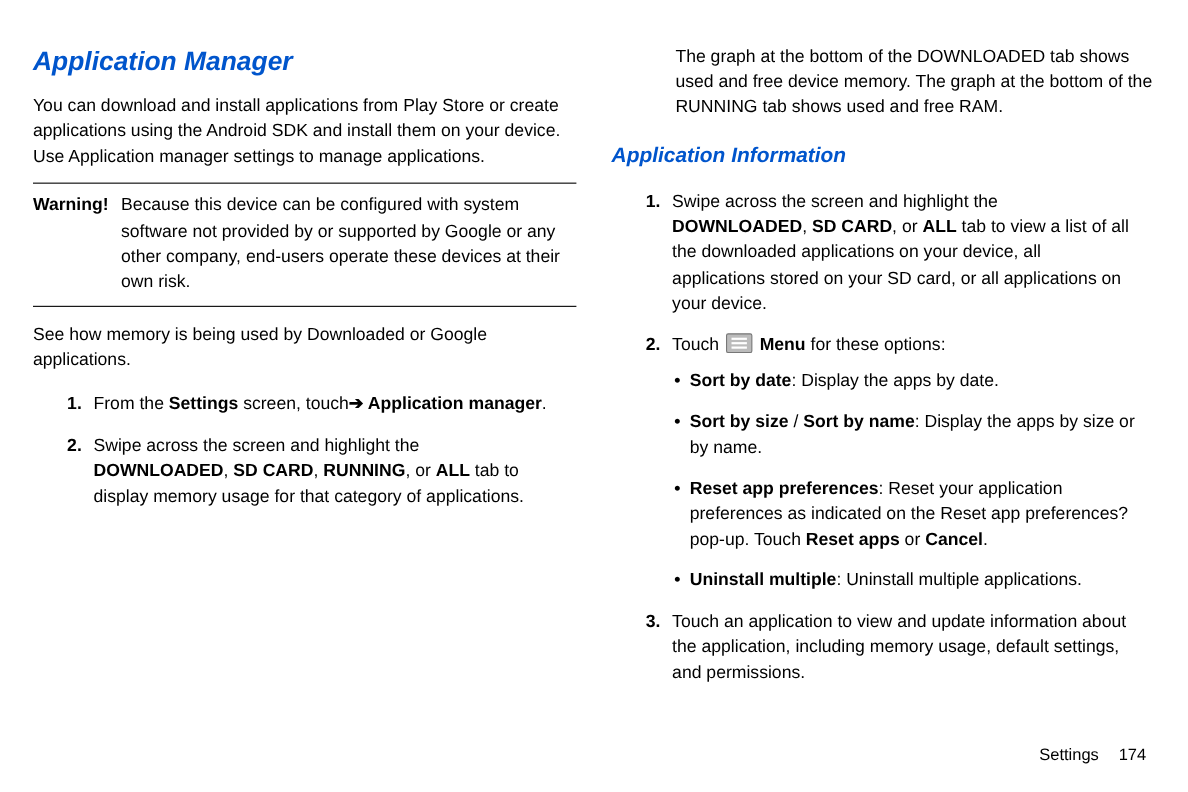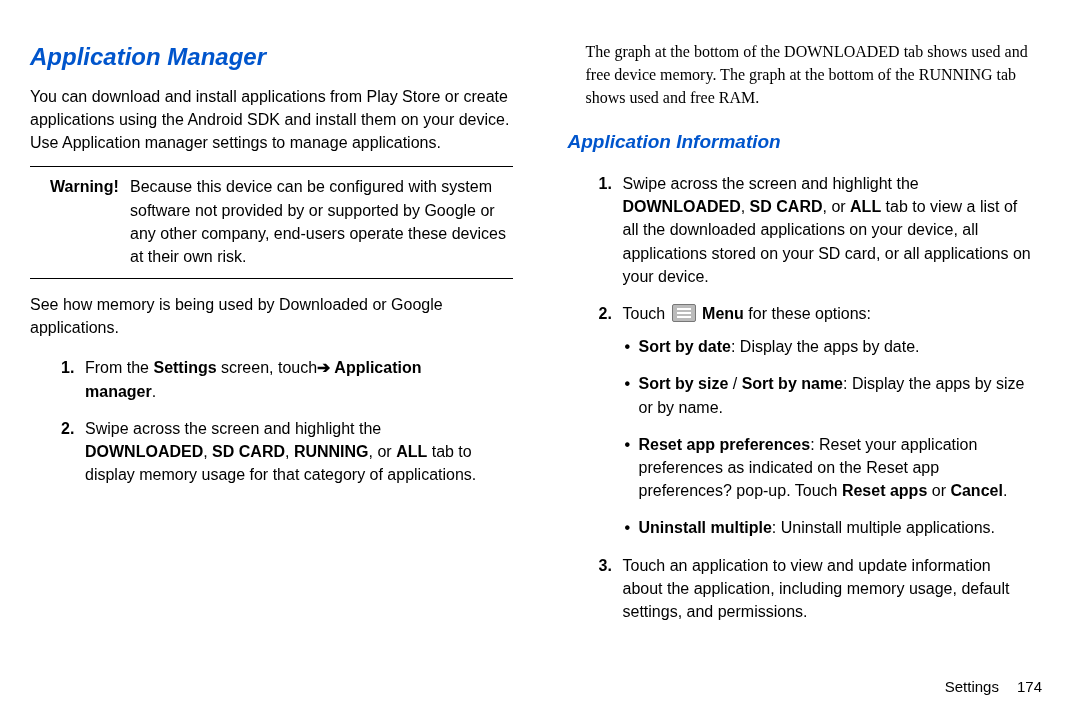--- a/index.html
+++ b/index.html
@@ -10,21 +10,21 @@
     line-height: 1.45;
     color: #000;
     background: #fff;
     width: 1080px;
     height: 720px;
     overflow: hidden;
   }
   .page {
     display: flex;
     padding: 40px 30px 20px 30px;
-    gap: 55px;
+    gap: 32px;
     height: 660px;
     position: relative;
   }
   .col {
     flex: 1;
     min-width: 0;
   }
   h1.heading {
     font-size: 24px;
     font-weight: 900;
@@ -51,21 +51,20 @@
   }
   .warning-box .hang {
     display: flex;
   }
   .warning-box .hang .lead {
     font-weight: bold;
     white-space: nowrap;
     padding-right: 4px;
     flex-shrink: 0;
     width: 76px;
-    margin-left: 20px;
   }
   .warning-box .hang .body {
   }
   .para {
     margin: 0 0 12px 0;
   }
   ol.numlist {
     margin: 17px;
     padding: 0 0 0 38px;
     counter-reset: item;
@@ -151,21 +150,21 @@
       <li>
         <span>From the </span><span class="bold">Settings</span><span> screen, touch</span><span class="bold arrow">➔</span><span class="bold"> Application manager</span><span>.</span>
       </li>
       <li>
         <span>Swipe across the screen and highlight the </span><span class="bold">DOWNLOADED</span><span>, </span><span class="bold">SD CARD</span><span>, </span><span class="bold">RUNNING</span><span>, or </span><span class="bold">ALL</span><span> tab to display memory usage for that category of applications.</span>
       </li>
     </ol>
   </div>
 
   <div class="col">
-    <p class="para" style="margin-left:18px;font-family:Liberation Serif, serif;">The graph at the bottom of the DOWNLOADED tab shows used and free device memory. The graph at the bottom of the RUNNING tab shows used and free RAM.</p>
+    <p class="para" style="margin-left:58px;">The graph at the bottom of the DOWNLOADED tab shows used and free device memory. The graph at the bottom of the RUNNING tab shows used and free RAM.</p>
 
     <h2 class="subheading" style="font-size:19px;">Application Information</h2>
 
     <ol class="numlist">
       <li>
         <span>Swipe across the screen and highlight the </span><span class="bold">DOWNLOADED</span><span>, </span><span class="bold">SD CARD</span><span>, or </span><span class="bold">ALL</span><span> tab to view a list of all the downloaded applications on your device, all applications stored on your SD card, or all applications on your device.</span>
       </li>
       <li>
         <span>Touch </span><span class="menu-icon"></span> <span class="bold">Menu</span><span> for these options:</span>
         <ul class="bullets">

